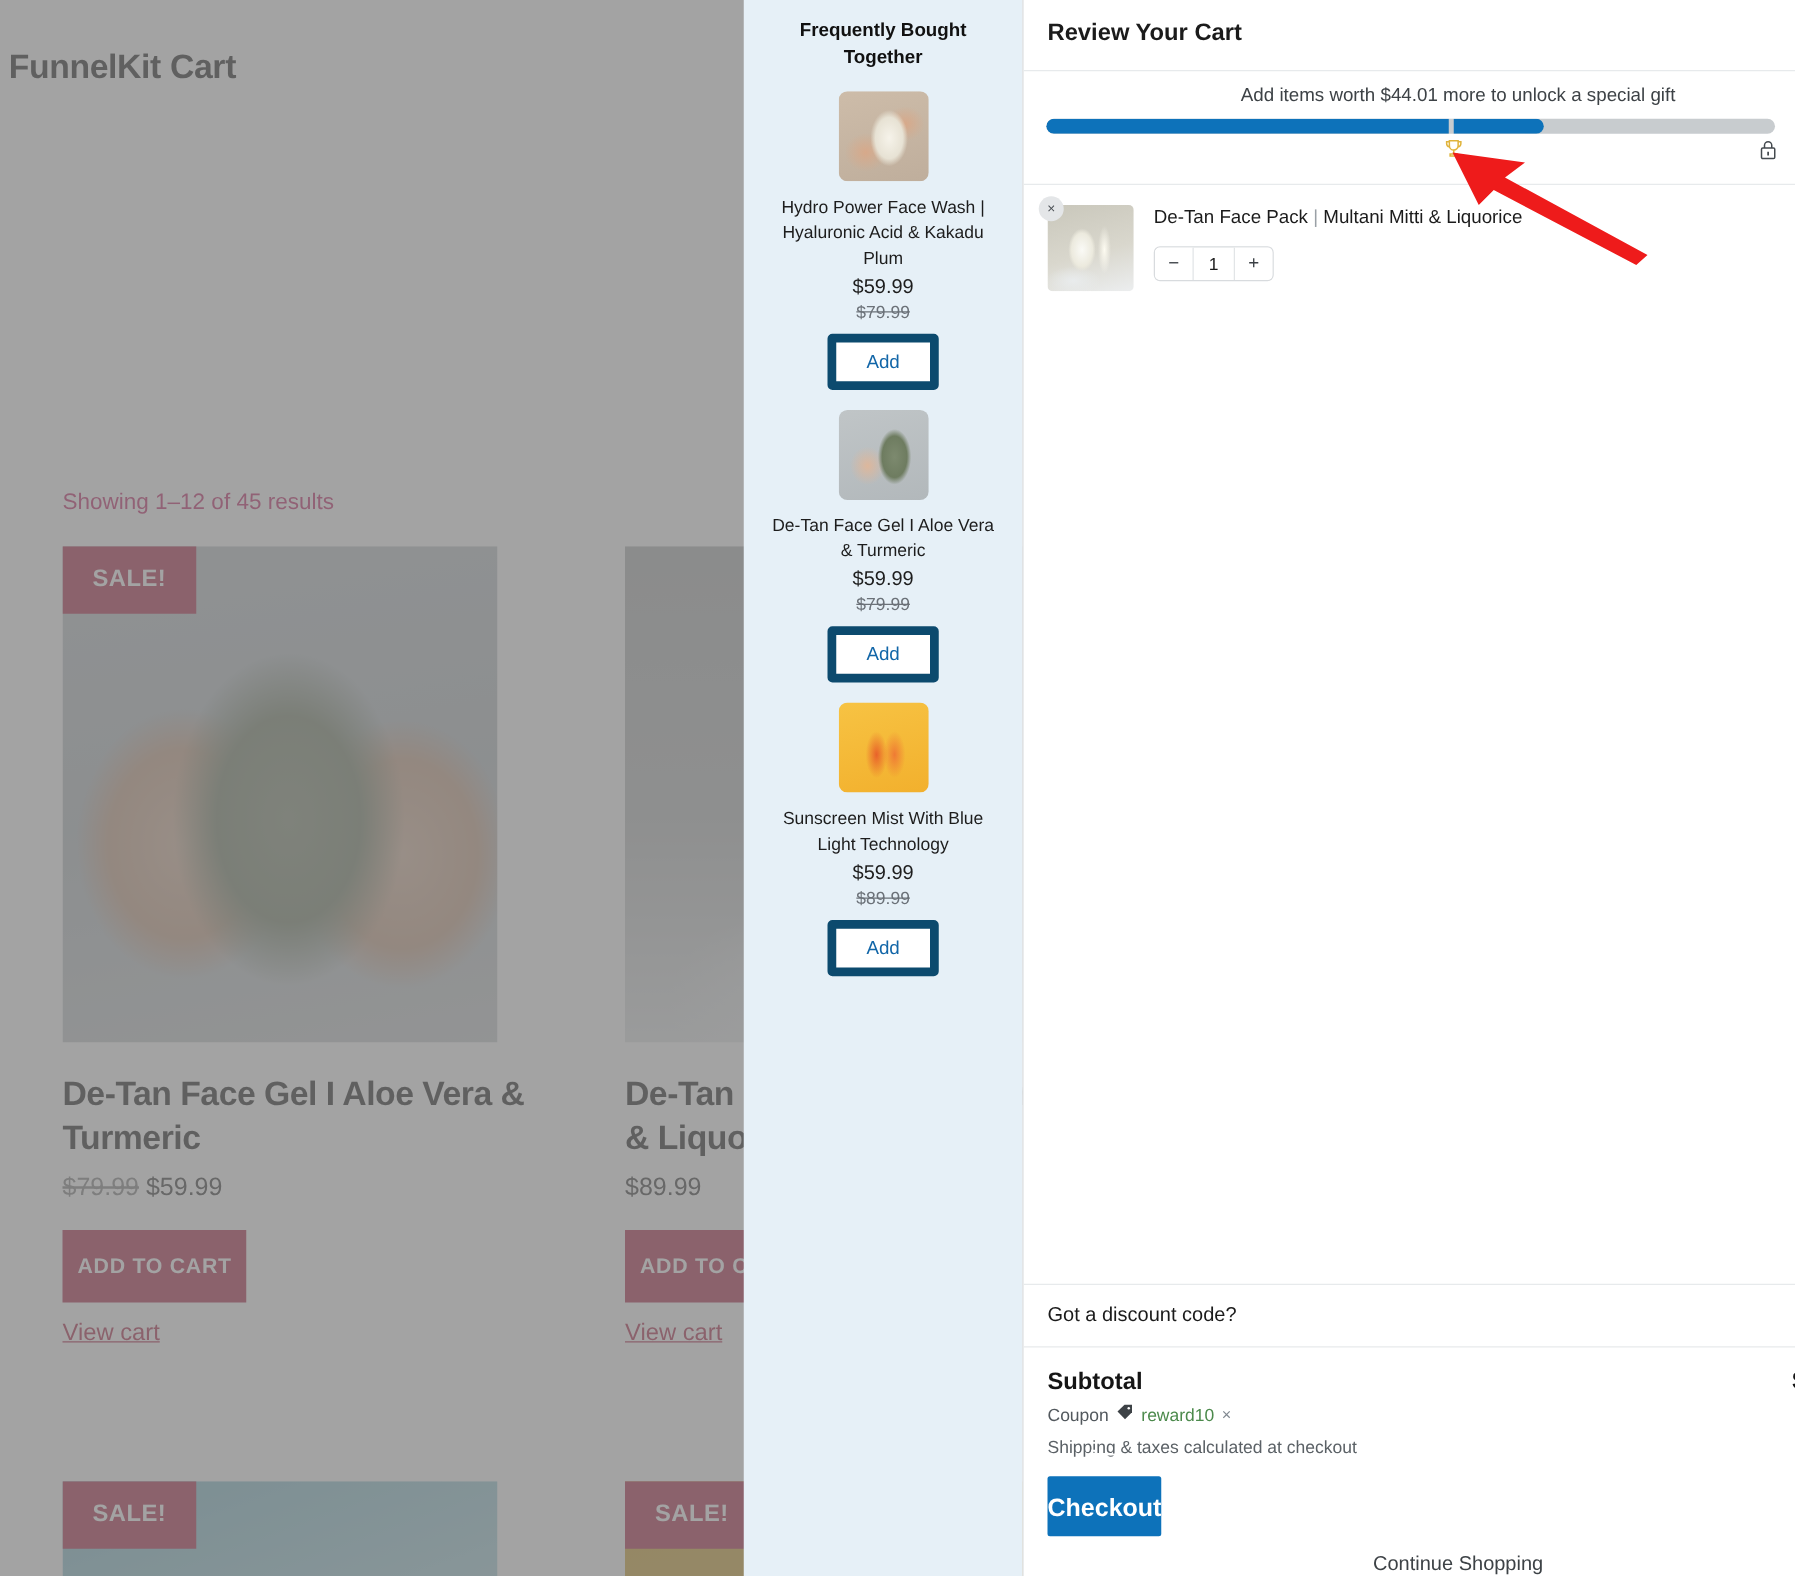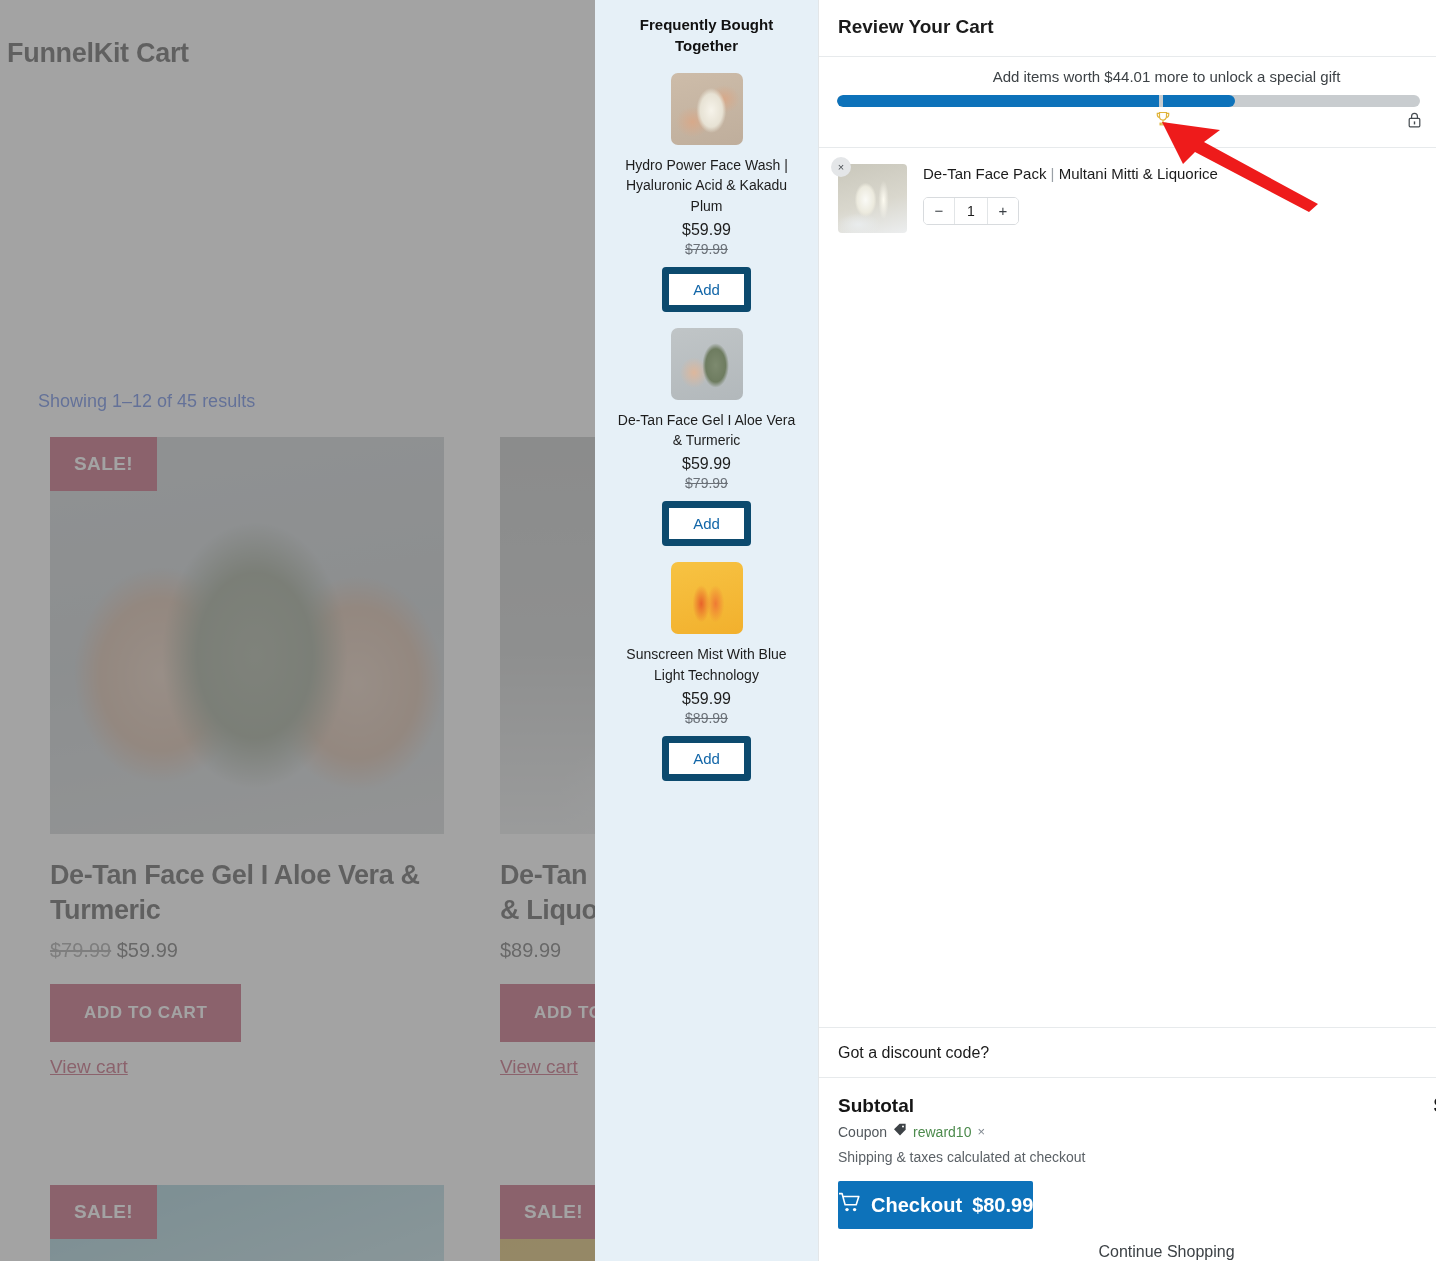--- a/index.html
+++ b/index.html
@@ -15,29 +15,29 @@
   .store {
     position: absolute; left: 0; top: 0; width: 820px; height: 1261px;
     background: #ffffff; overflow: hidden;
   }
   .store-inner { position: relative; width: 820px; height: 1261px; }
   .store-title {
     position: absolute; left: 7px; top: 38px;
     font-size: 27px; font-weight: bold; color: #111111; letter-spacing: -0.3px;
   }
   .store-results {
-    position: absolute; left: 38px; top: 391px;
-    font-size: 18px; color: #1d4ed8;
+    position: absolute; left: 50px; top: 391px;
+    font-size: 18px; color: #be185d;
   }
   .grid { position: absolute; left: 50px; top: 437px; width: 770px; }
   .pcard { position: absolute; width: 398px; }
   .pcard.c1 { left: 0; }
   .pcard.c2 { left: 450px; }
   .pimg {
-    position: relative; width: 394px; height: 397px; overflow: hidden;
+    position: relative; width: 348px; height: 397px; overflow: hidden;
   }
   .pimg .photo { position: absolute; inset: 0; }
   .ph-green {
     background:
       radial-gradient(ellipse 160px 230px at 52% 55%, #7e8a70 0%, #6f7c62 36%, rgba(111,124,98,0) 58%),
       radial-gradient(ellipse 120px 150px at 28% 60%, #d8b49a 0%, #c79d80 50%, rgba(199,157,128,0) 72%),
       radial-gradient(ellipse 120px 150px at 78% 62%, #d8b49a 0%, #c79d80 50%, rgba(199,157,128,0) 72%),
       linear-gradient(170deg, #b9c0c4 0%, #aeb6ba 50%, #c3c8ca 100%);
   }
   .ph-bath {
@@ -65,21 +65,21 @@
   .ptitle {
     margin-top: 24px; font-size: 27px; font-weight: bold;
     color: #111111; line-height: 1.28; letter-spacing: -0.4px;
   }
   .pprice { margin-top: 12px; font-size: 20px; color: #2b2b2b; }
   .pprice .old { color: #7a7a7a; text-decoration: line-through; }
   .atc {
     display: inline-block; margin-top: 22px;
     background: #a8173c; color: #ffffff;
     font-size: 17px; font-weight: bold; letter-spacing: 0.6px;
-    padding: 19px 34px; border: none;
+    padding: 19px 12px; border: none;
   }
   .viewcart {
     display: block; margin-top: 14px;
     font-size: 19px; color: #a8173c; text-decoration: underline;
   }
   .scrim {
     position: absolute; left: 0; top: 0; width: 820px; height: 1261px;
     background: rgba(128,128,128,0.72);
     pointer-events: none;
   }
@@ -227,20 +227,21 @@
   .coupon-code { color: #4c8a4c; }
   .coupon-x { color: #808890; cursor: pointer; font-size: 13px; }
   .coupon-val { font-size: 14px; color: #4c8a4c; }
   .ship-note { margin-top: 9px; font-size: 14px; color: #5b6166; }
   .checkout {
     display: flex; align-items: center; justify-content: center; gap: 10px;
     margin: 16px 19px 0 19px; height: 48px;
     background: #0d72ba; border: none; border-radius: 2px; cursor: pointer;
     color: #ffffff; font-size: 20px; font-weight: bold;
     font-family: "Liberation Sans", sans-serif;
+    flex-direction: column;
   }
   .continue {
     display: block; width: 100%; text-align: center; margin-top: 14px;
     font-size: 16px; color: #3d4246; cursor: pointer;
   }
 
   
   .arrow-annot { position: absolute; left: 1150px; top: 108px; pointer-events: none; }
 </style>
 </head>

